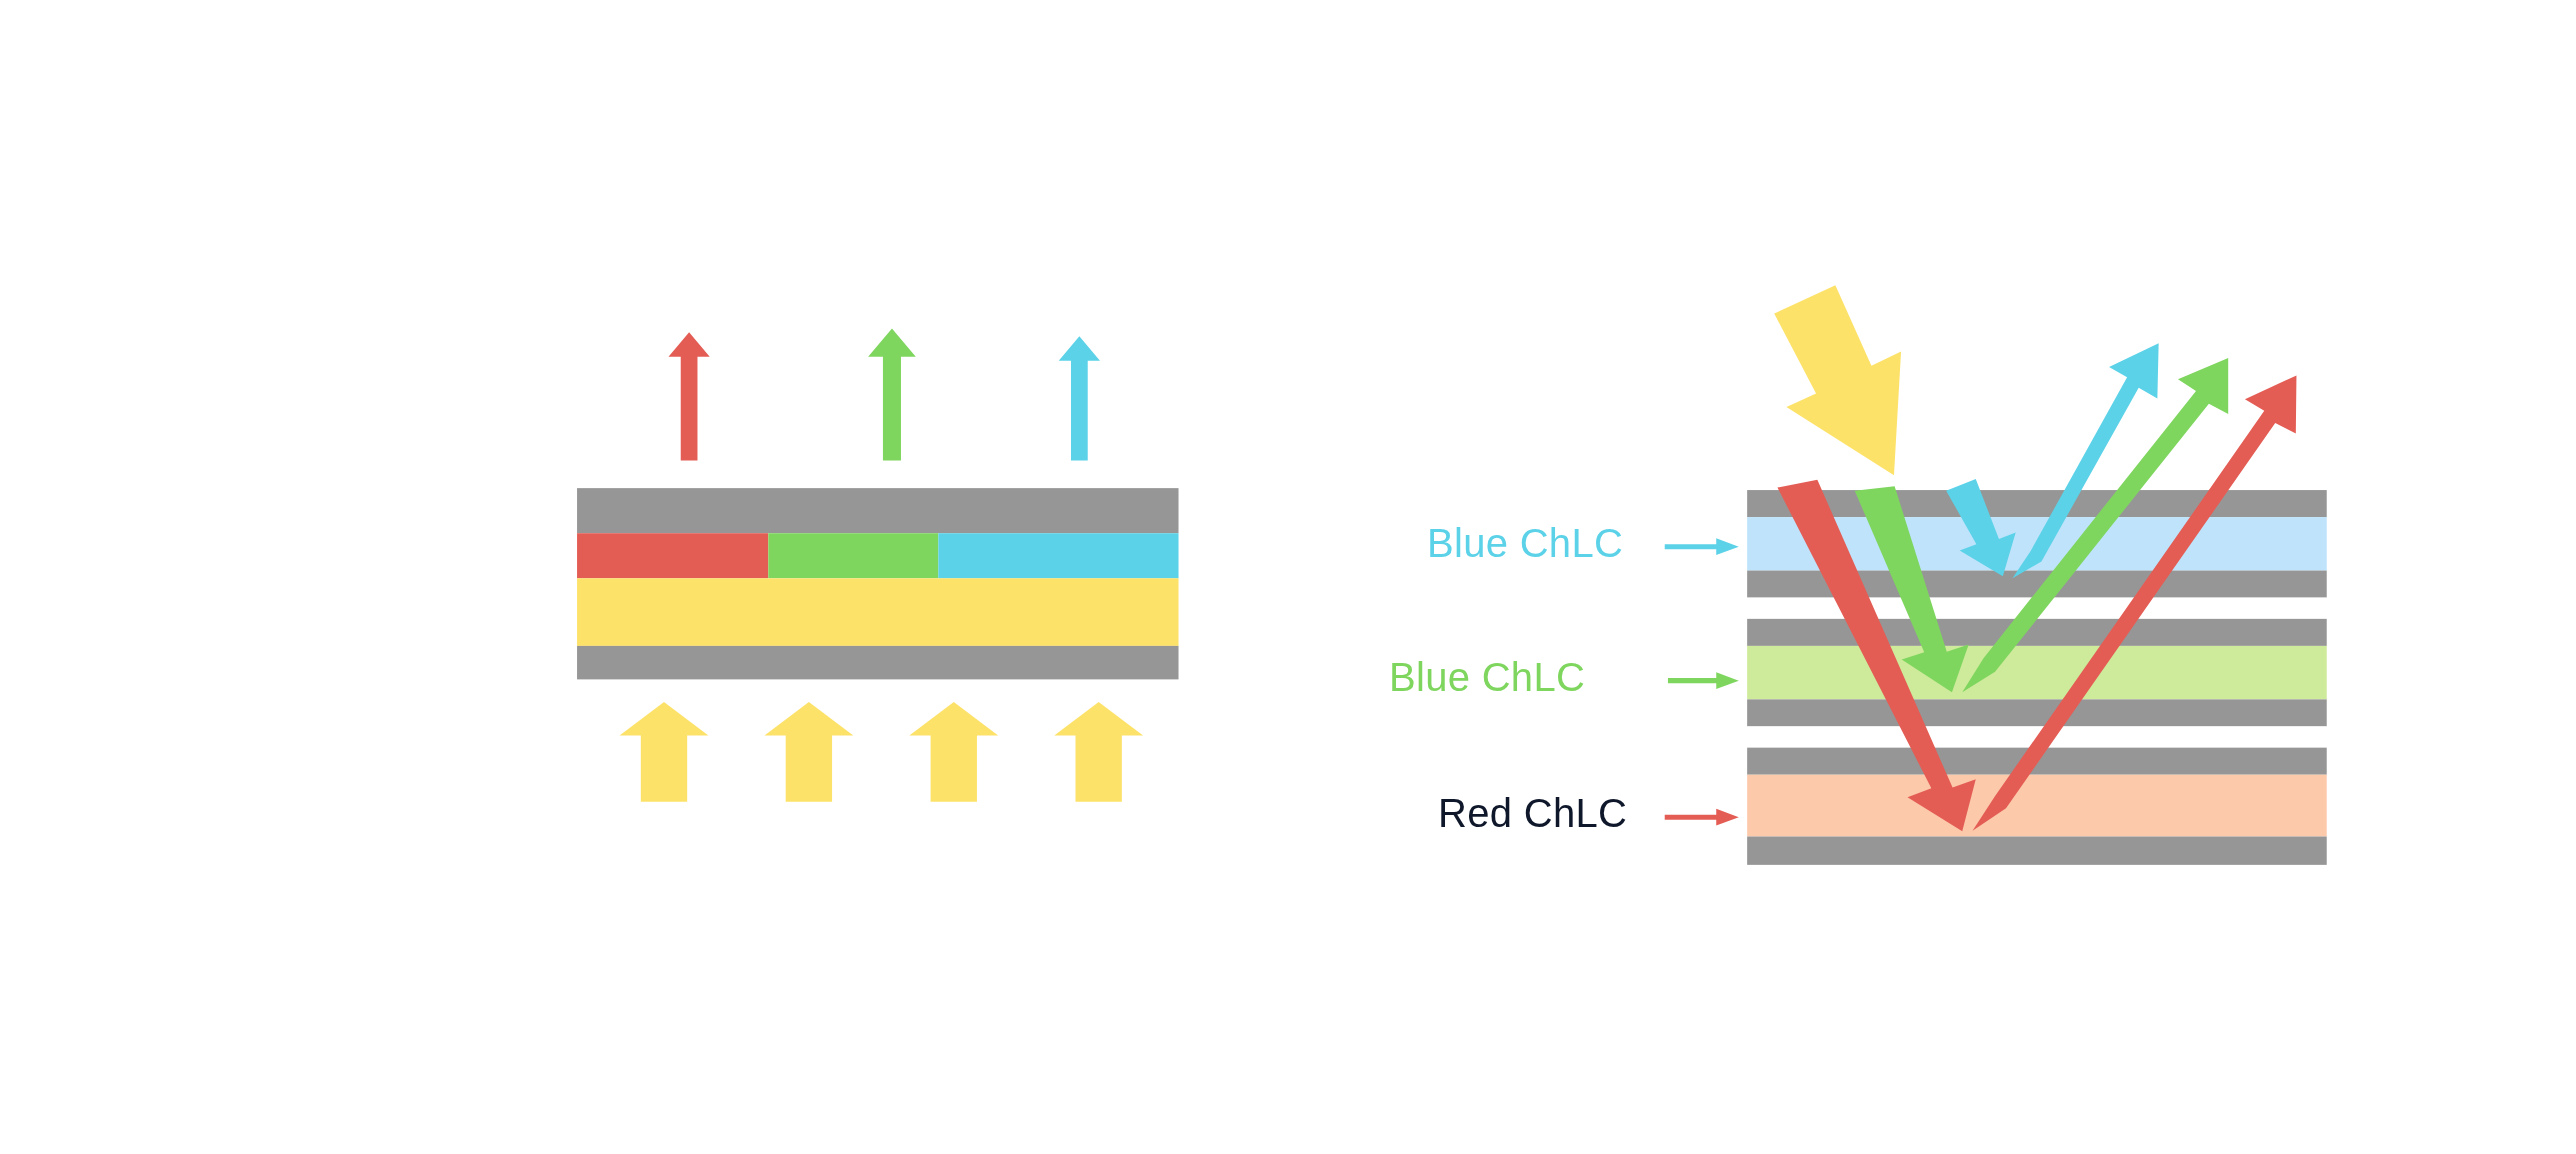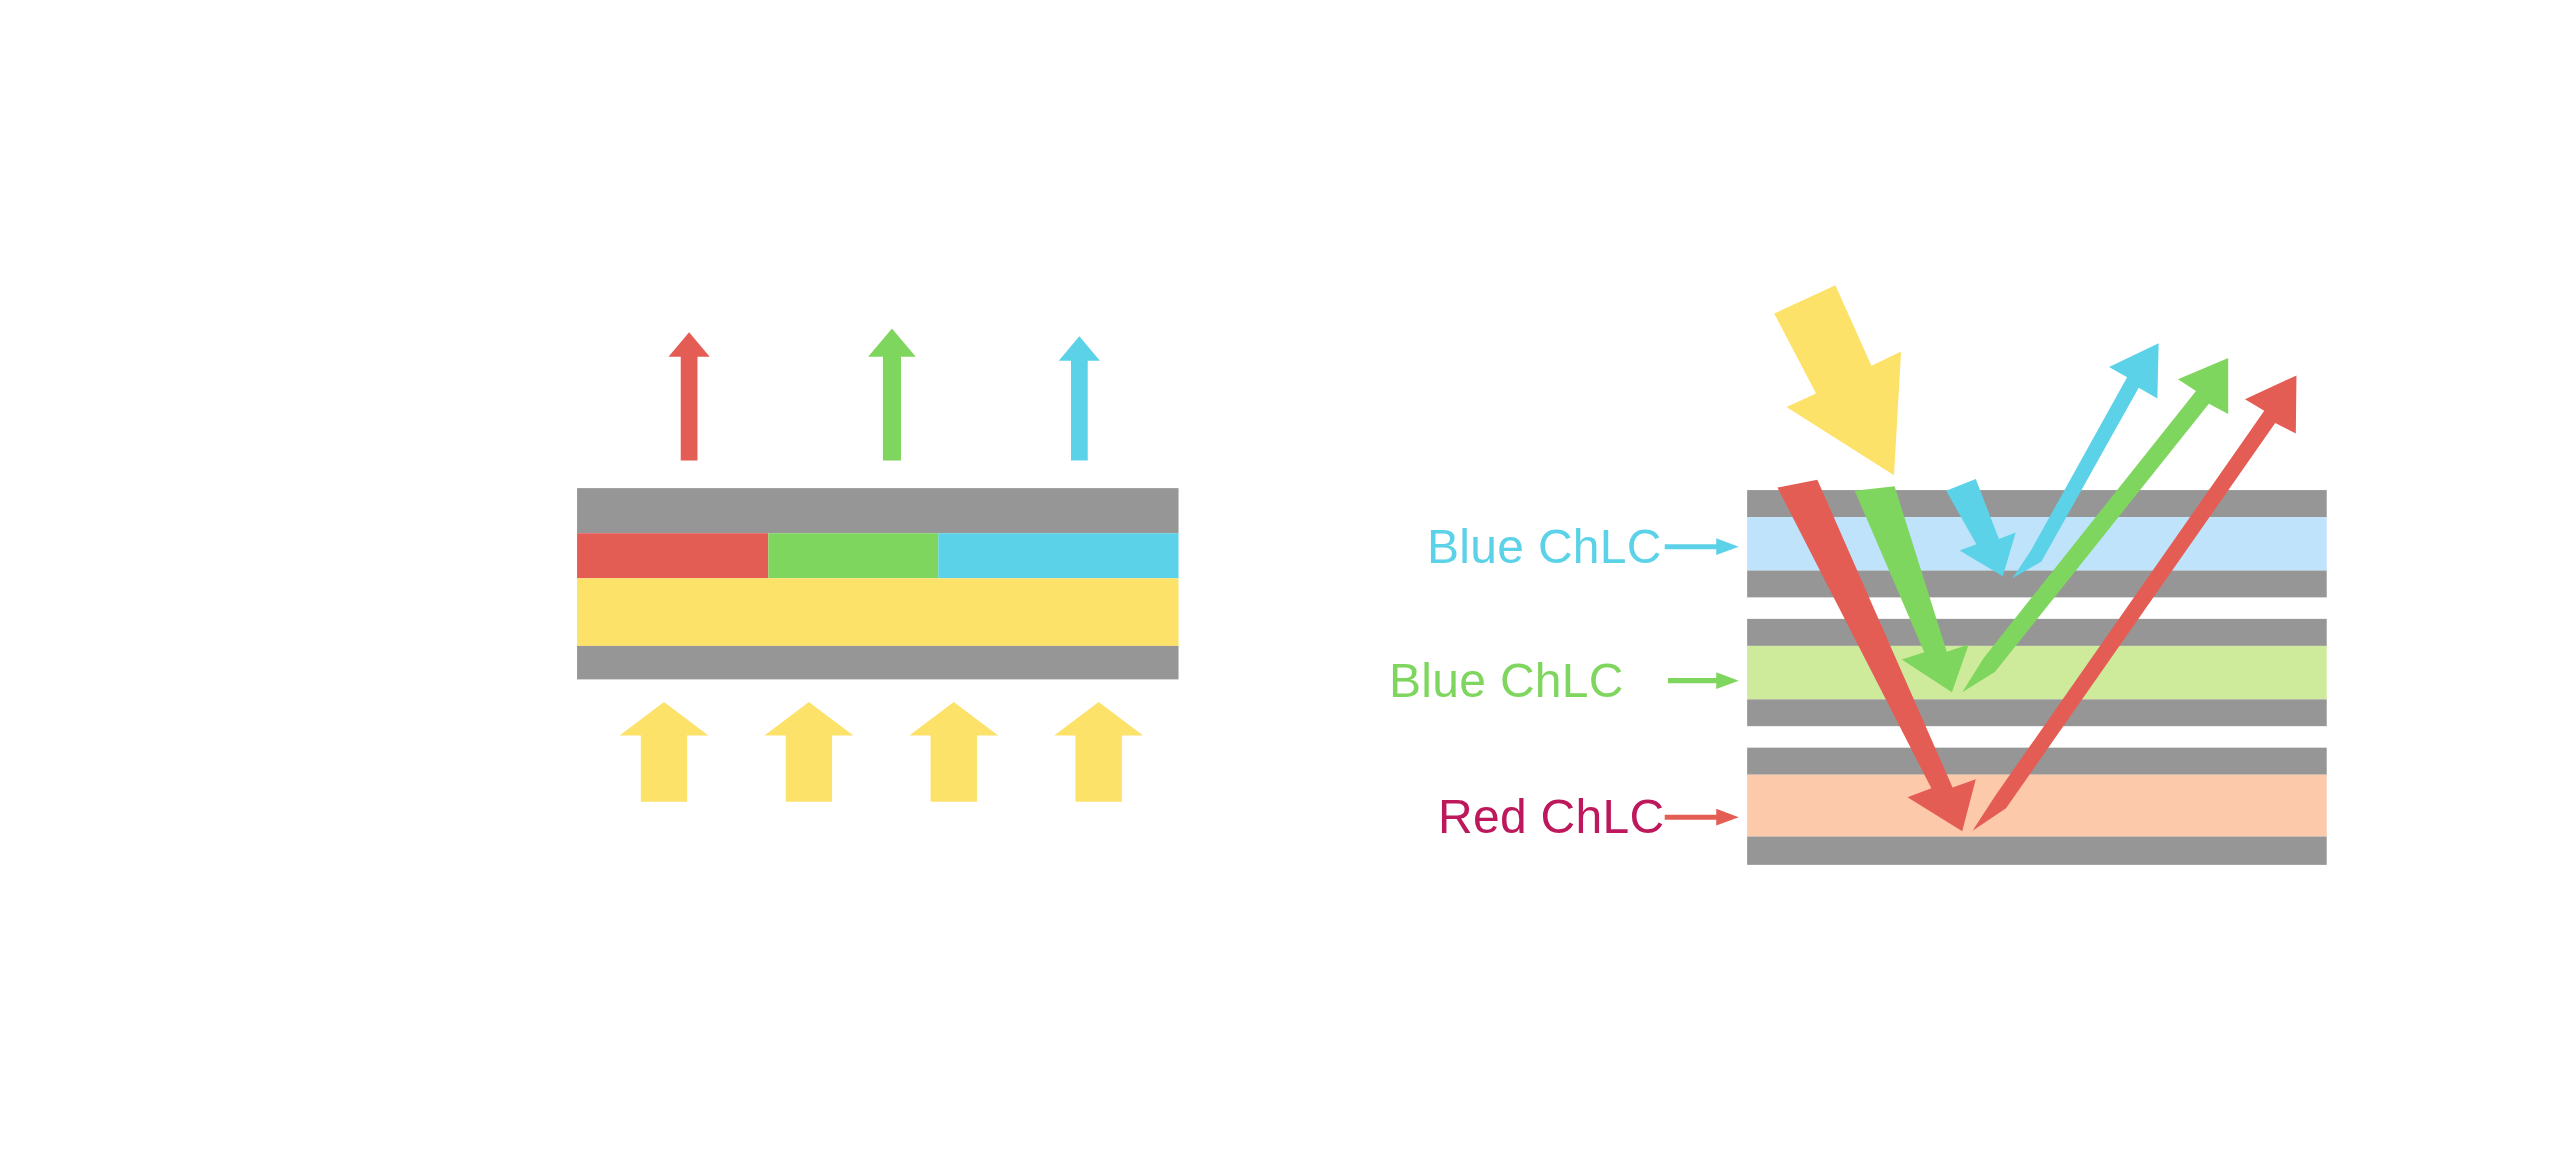--- a/index.html
+++ b/index.html
@@ -11,29 +11,29 @@
     overflow:hidden;
     position:relative;
   }
   #stage { position:absolute; left:0; top:0; width:2576px; height:1154px; }
   svg.full { position:absolute; left:0; top:0; width:2576px; height:1154px; display:block; }
 
   
   .lbl {
     position:absolute;
     font-family:"Liberation Sans", sans-serif;
-    font-size:48px;
+    font-size:40px;
     font-weight:400;
     letter-spacing:0.3px;
     white-space:nowrap;
     line-height:1;
   }
   .lbl-blue  { color:#5BD2E8; }
   .lbl-green { color:#7FD65F; }
-  .lbl-red   { color:#be185d; }
+  .lbl-red   { color:#0f172a; }
 </style>
 </head>
 <body>
 
 <div id="stage">
 
   <svg class="full" viewBox="0 0 4000 1792" xmlns="http://www.w3.org/2000/svg">
 
     <g>
 

